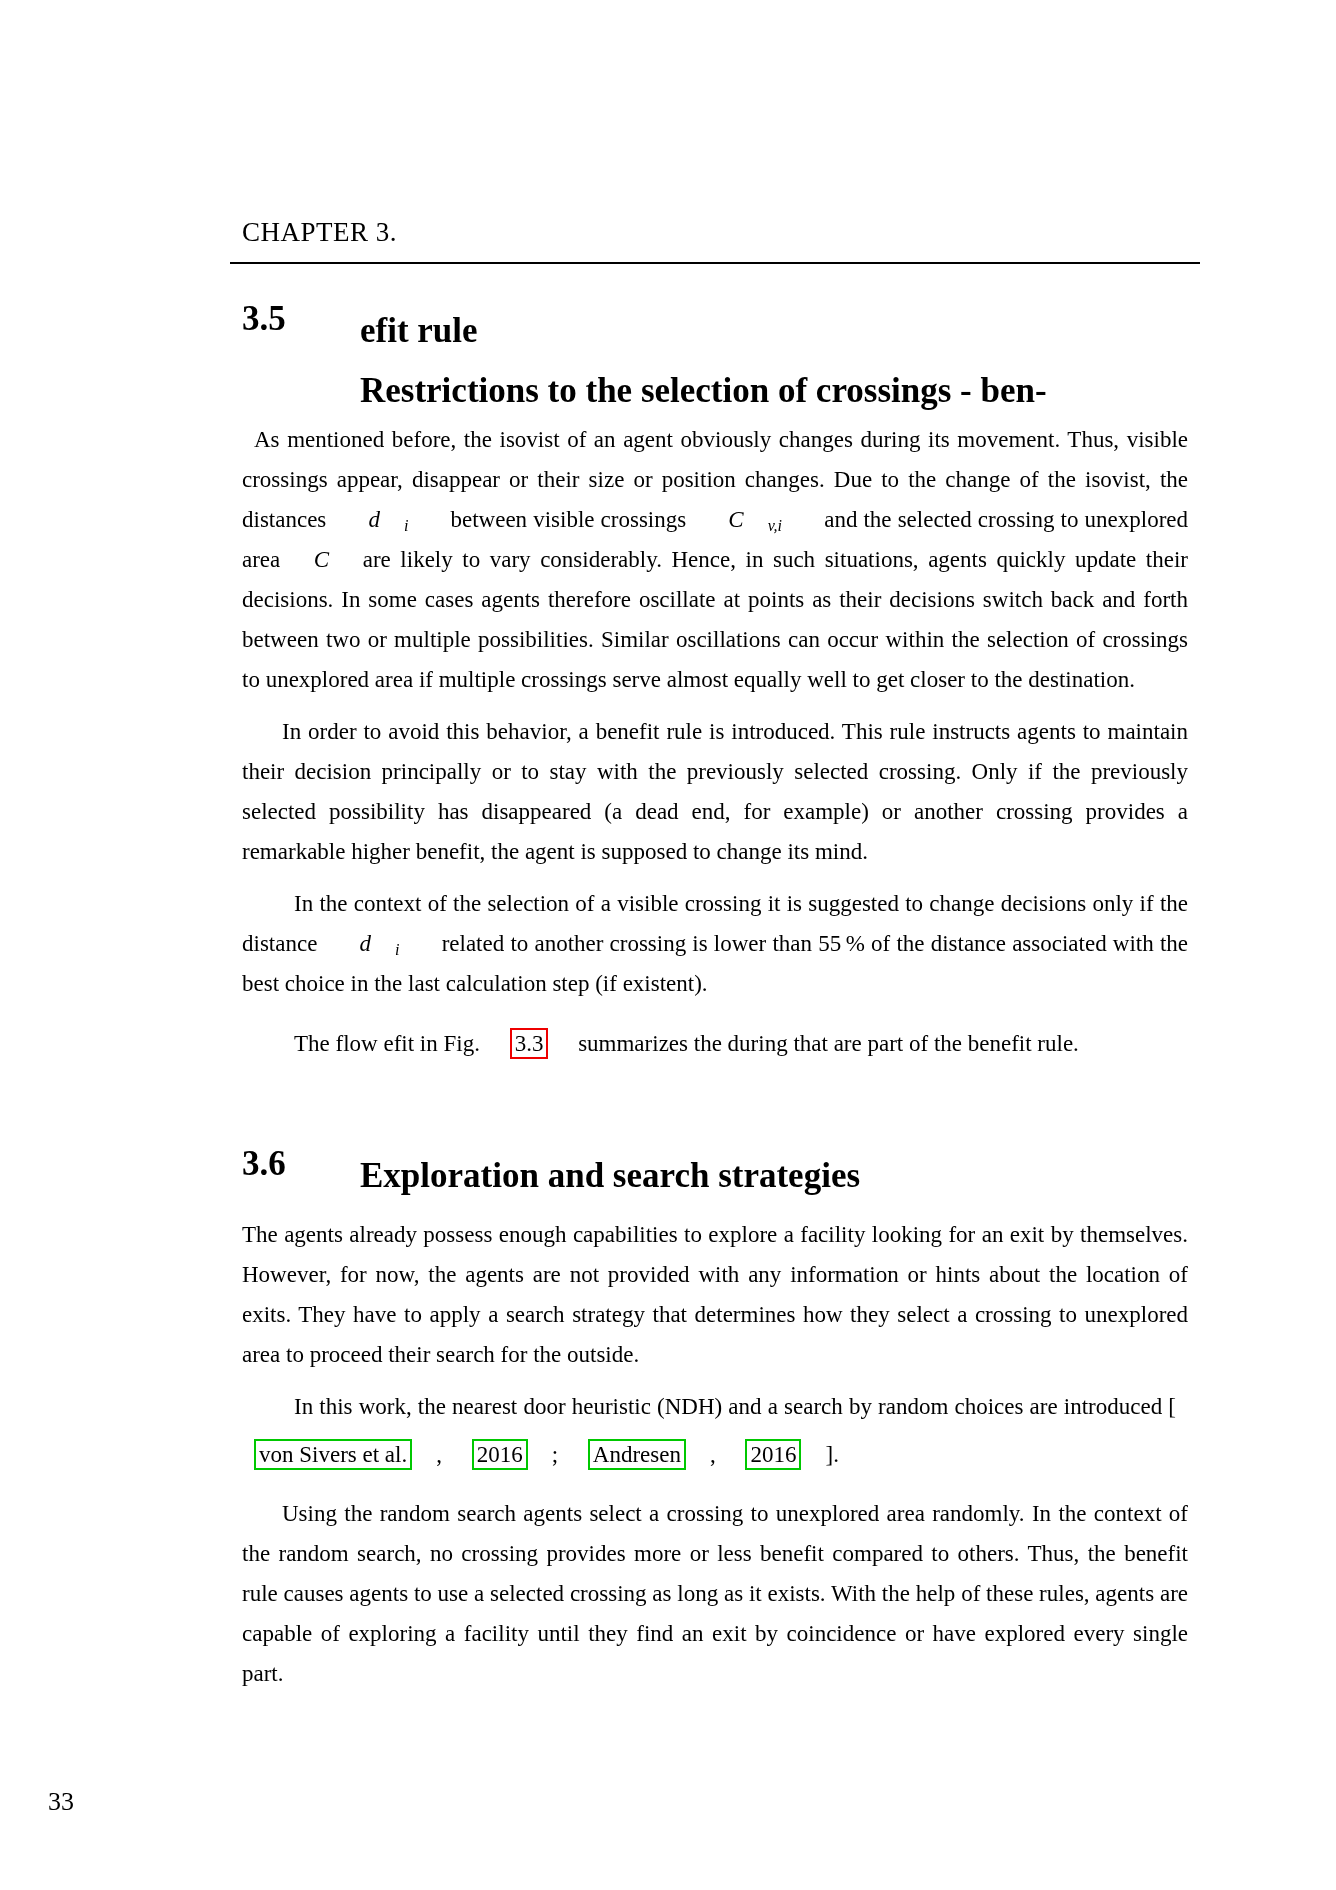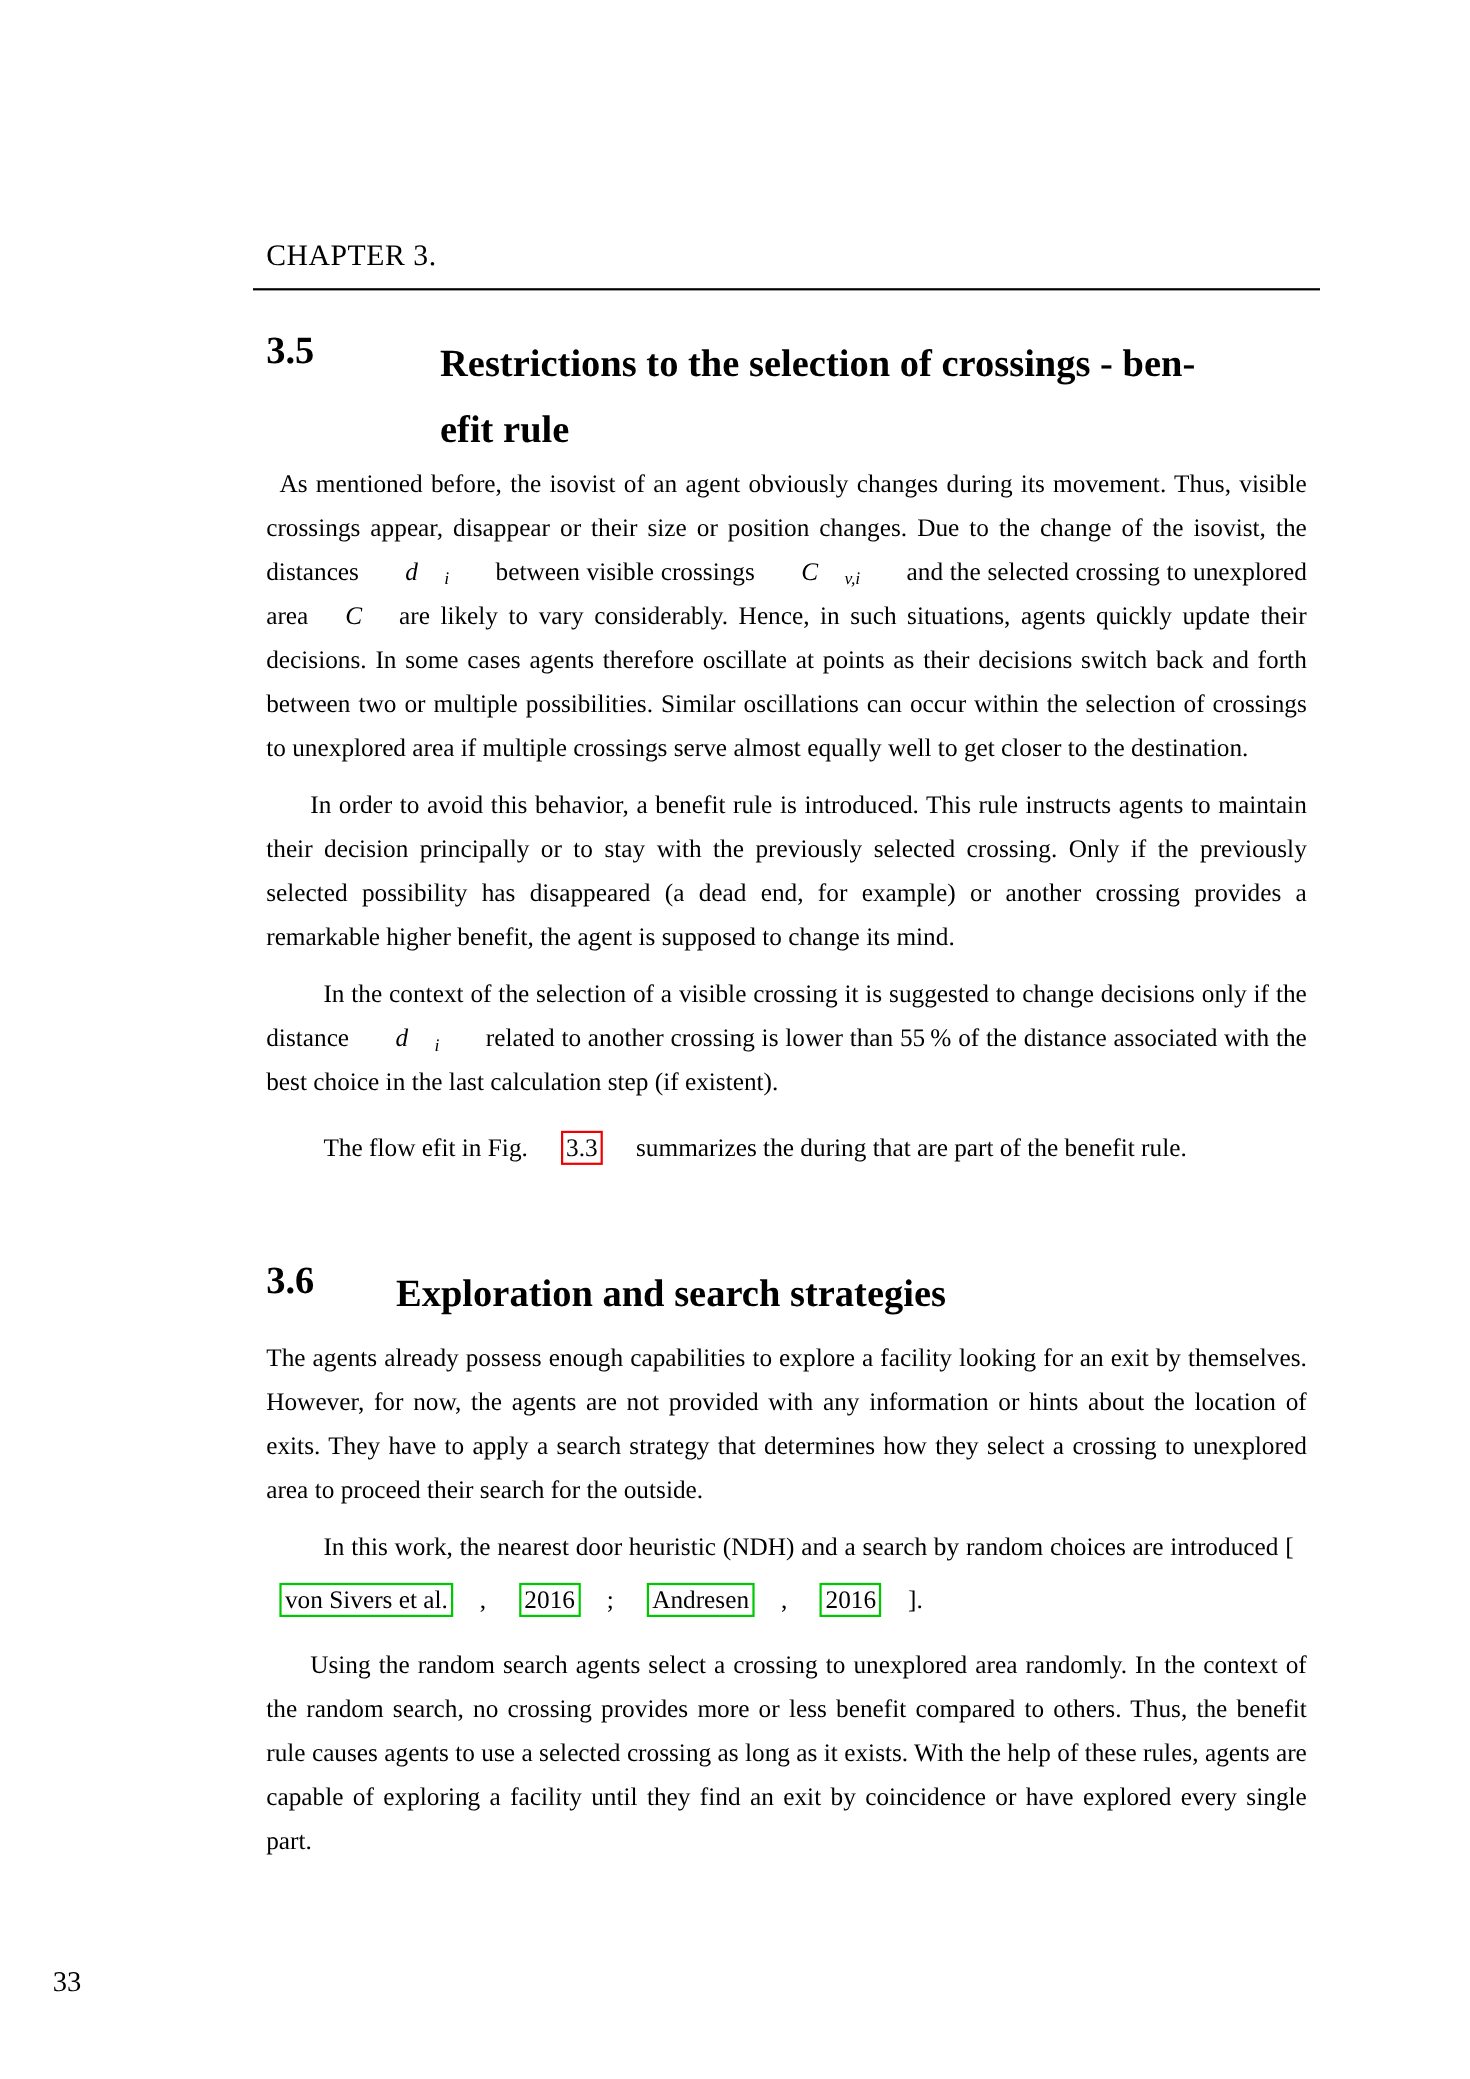--- a/index.html
+++ b/index.html
@@ -31,21 +31,21 @@
     position: absolute;
     left: 182px;
     width: 970px;
     display: flex;
     font-weight: bold;
     font-size: 35px;
     line-height: 48px;
   }
   .sec-num { flex: none; width: 82px; }
   .sec-title .hline { display: block; white-space: nowrap; }
-  #sec35-heading { top: 235px; gap: 40px; }
+  #sec35-heading { top: 235px; }
   #sec36-heading { top: 1080px; }
   .body-block {
     position: absolute;
     left: 182px;
     width: 970px;
     font-size: 23px;
     line-height: 40px;
     text-align: justify;
   }
   #sec35-body { top: 360px; }
@@ -83,22 +83,22 @@
 
 <div class="page">
 
   <div class="running-header">
     <span>CHAPTER 3.</span>
   </div>
 
   <div class="section-heading" id="sec35-heading">
     <span class="sec-num">3.5</span>
     <span class="sec-title">
+        <span class="hline">efit rule</span>
         <span class="hline">Restrictions to the selection of crossings - ben-</span>
-        <span class="hline">efit rule</span>
       </span>
   </div>
 
   <div class="body-block" id="sec35-body">
     <p class="par noindent"><span>As mentioned before, the isovist of an agent obviously changes during its movement. Thus, visible crossings appear, disappear or their size or position changes. Due to the change of the isovist, the distances </span><span class="mvar"><span>d</span><sub class="msub">i</sub></span><span> between visible crossings </span><span class="mvar"><span>C</span><sub class="msub">v,i</sub></span><span> and the selected crossing to unexplored area </span><span class="mvar">C</span><span> are likely to vary considerably. Hence, in such situations, agents quickly update their decisions. In some cases agents therefore oscillate at points as their decisions switch back and forth between two or multiple possibilities. Similar oscillations can occur within the selection of crossings to unexplored area if multiple crossings serve almost equally well to get closer to the destination.</span></p>
     <p class="par">In order to avoid this behavior, a benefit rule is introduced. This rule instructs agents to maintain their decision principally or to stay with the previously selected crossing. Only if the previously selected possibility has disappeared (a dead end, for example) or another crossing provides a remarkable higher benefit, the agent is supposed to change its mind.</p>
     <p class="par"><span>In the context of the selection of a visible crossing it is suggested to change decisions only if the distance </span><span class="mvar"><span>d</span><sub class="msub">i</sub></span><span> related to another crossing is lower than 55 % of the distance associated with the best choice in the last calculation step (if existent).</span></p>
     <p class="par"><span>The flow efit in Fig. </span><span class="figref-box">3.3</span><span> summarizes the during that are part of the benefit rule.</span></p>
   </div>
 

